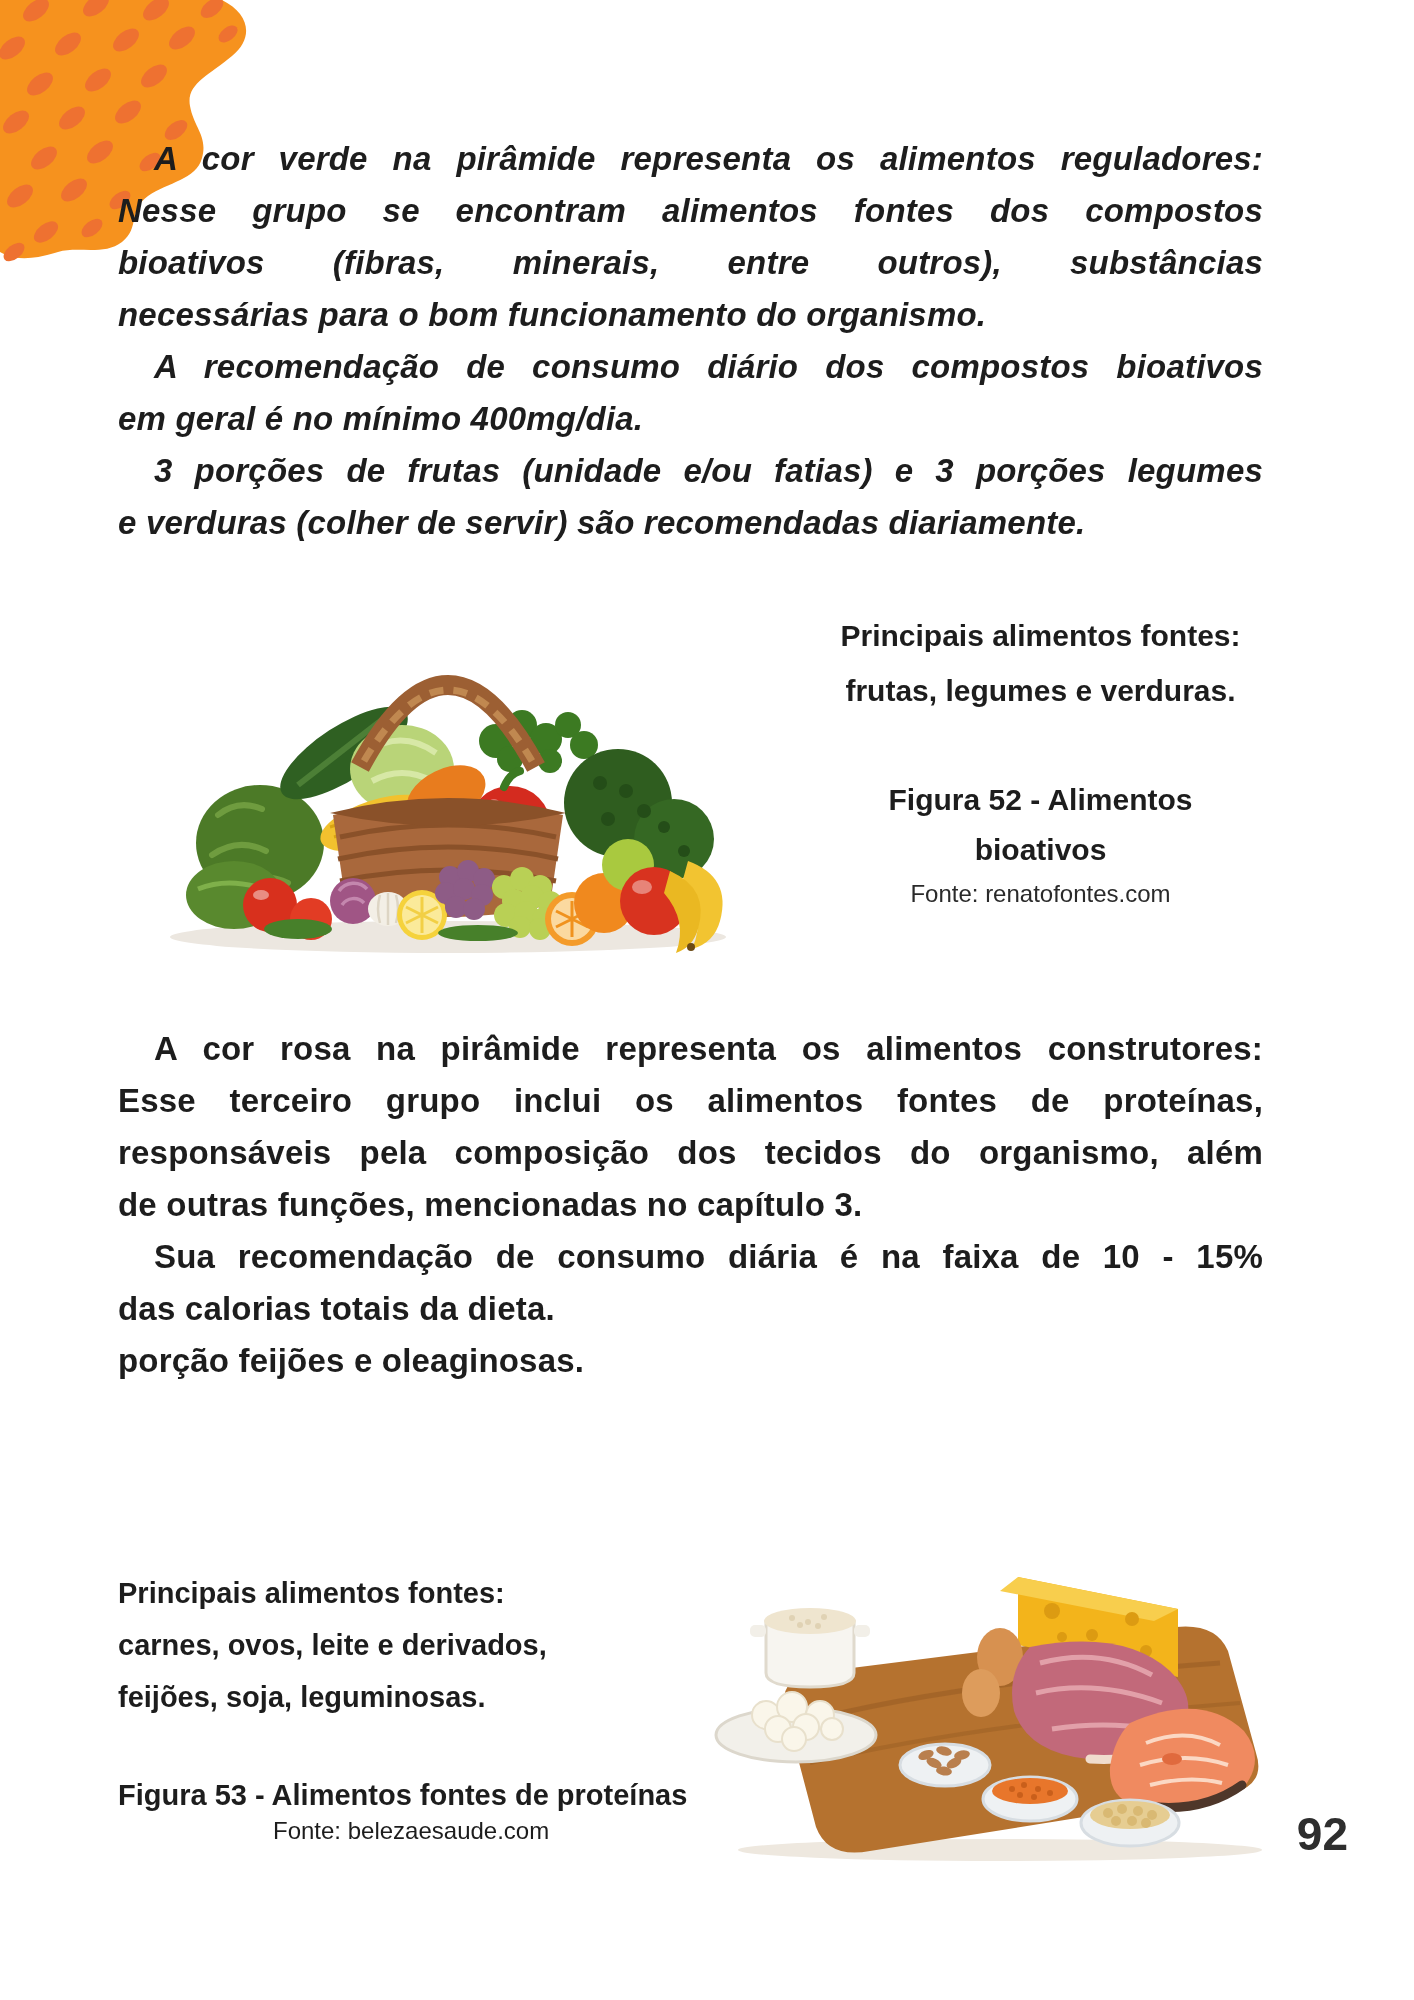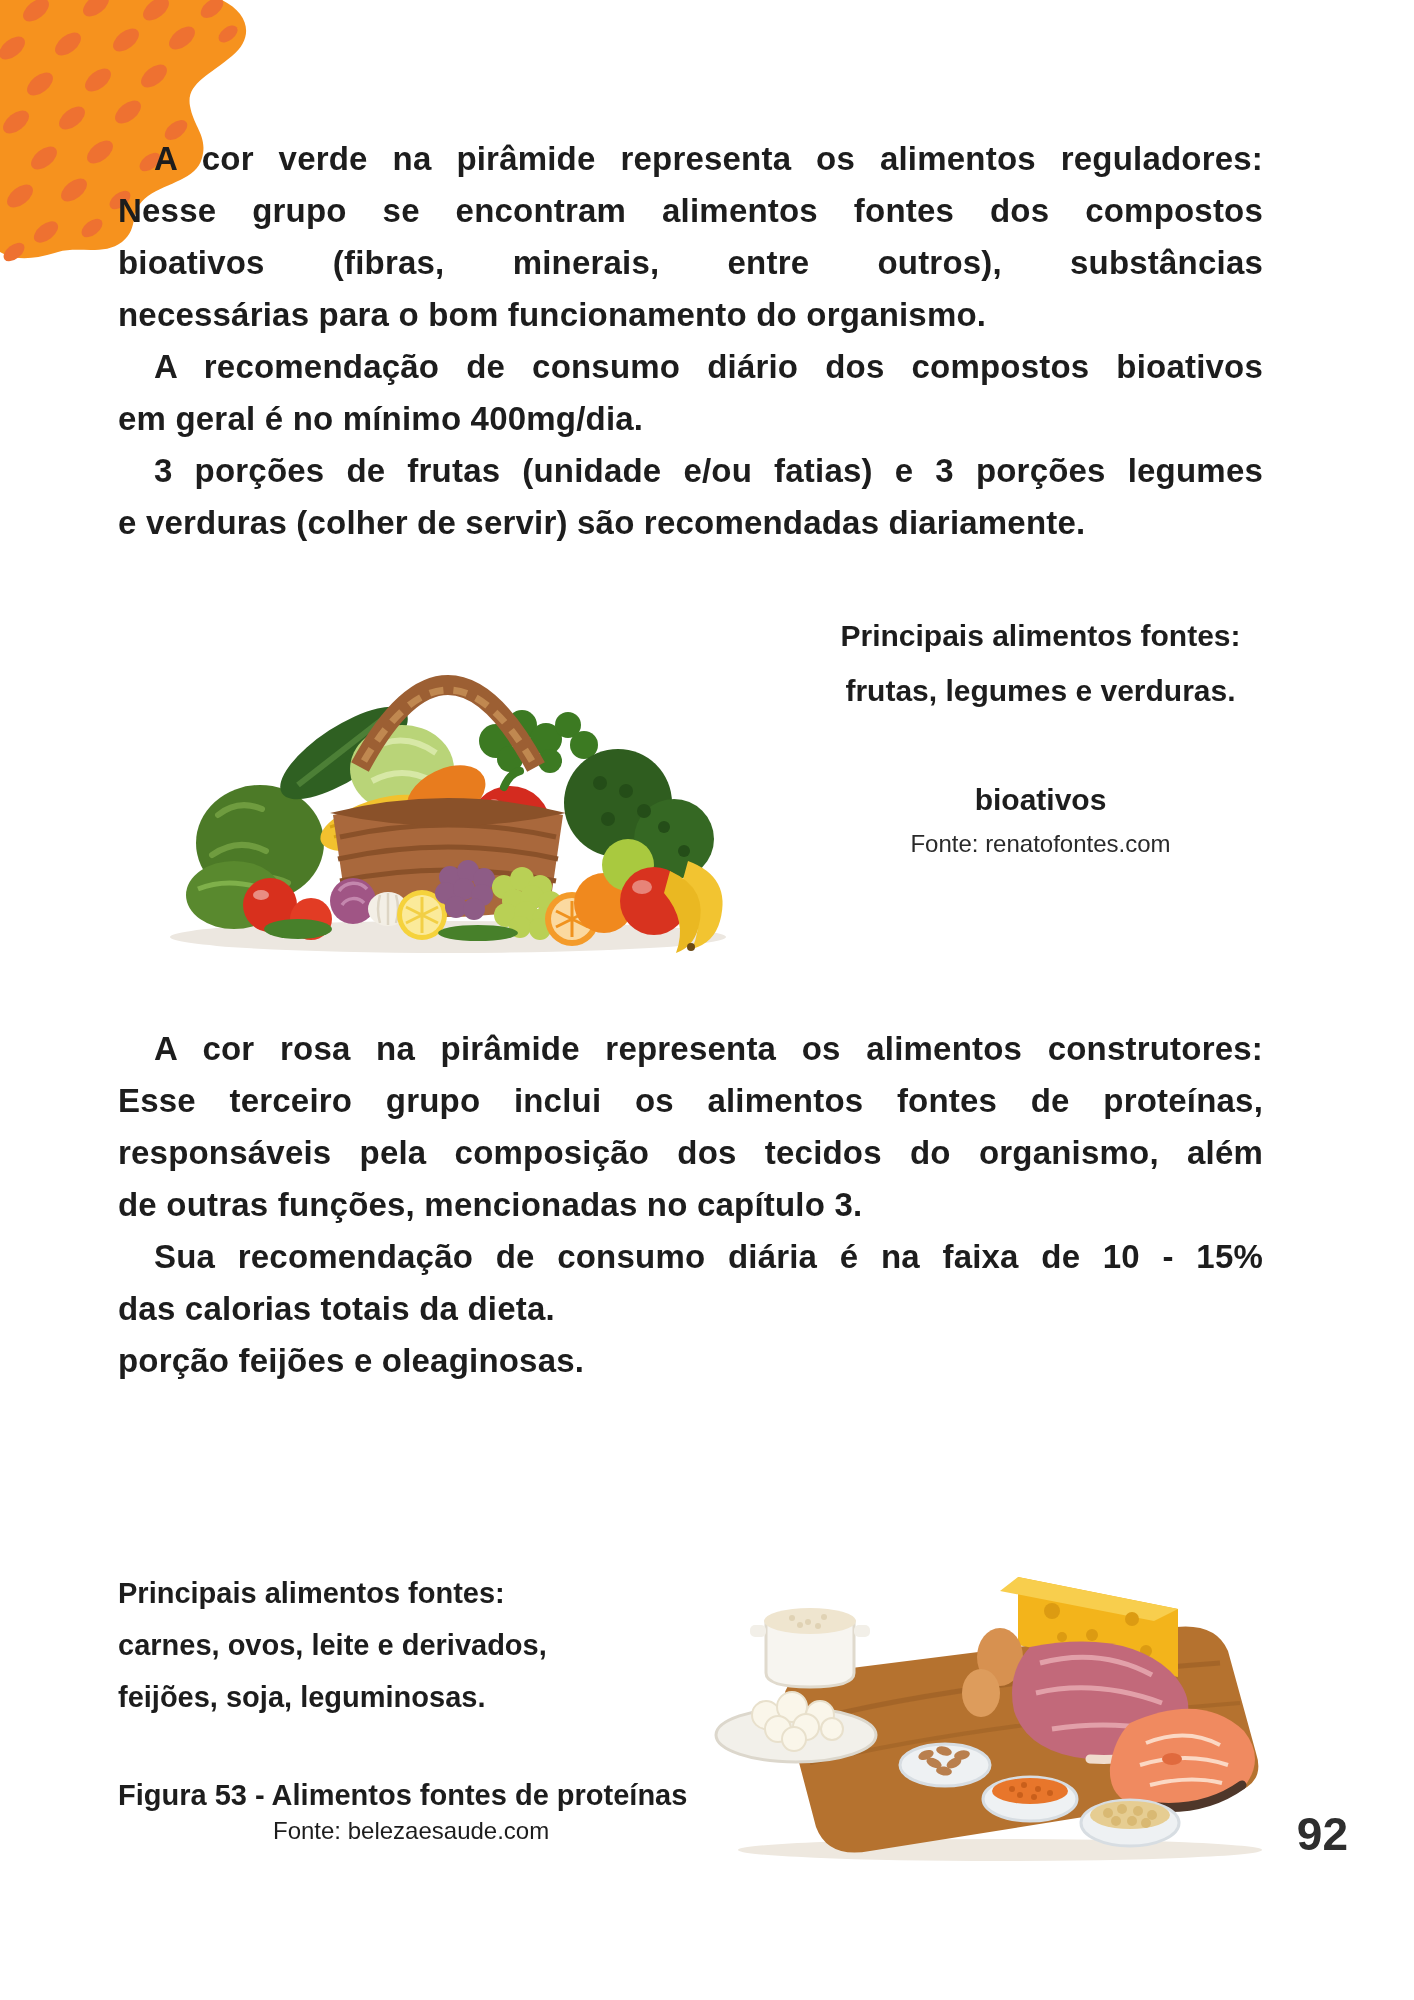--- a/index.html
+++ b/index.html
@@ -6,21 +6,21 @@
   .page{
     position:relative;width:1414px;height:2000px;margin:0 auto;
     background:#ffffff;overflow:hidden;
     font-family:"Liberation Sans","DejaVu Sans",sans-serif;
     color:#1d1d1d;
   }
   
   .blob{position:absolute;left:0;top:0;width:270px;height:266px;}
   
   .col{position:absolute;left:118px;right:151px;}
-  .col-1{top:133px;}
+  .col-1{top:133px;font-style:italic;}
   .col-2{top:995px;margin-top:28px;}
   .ln{
     font-size:33px;line-height:52px;font-weight:600;letter-spacing:.2px;
     text-align:justify;text-align-last:justify;-moz-text-align-last:justify;
   }
   .ln.first{text-indent:36px;}
   .ln.last{text-align-last:left;-moz-text-align-last:left;}
   
   .fig52{position:absolute;top:575px;left:118px;right:151px;height:390px;}
   .basket-photo{position:absolute;left:30px;top:0;width:600px;height:385px;}
@@ -178,20 +178,21 @@
       <ellipse cx="150" cy="354" rx="34" ry="10" fill="#47802a"></ellipse>
       <ellipse cx="330" cy="358" rx="40" ry="8" fill="#47802a"></ellipse>
     </svg>
 
     <div class="fig52-captions">
       <div class="fig-lead">
         <div>Principais alimentos fontes:</div>
         <div>frutas, legumes e verduras.</div>
       </div>
       <div class="fig-cap">
+        <div>Figura 52 - Alimentos</div>
         <div>bioativos</div>
       </div>
       <div class="fig-src">Fonte: renatofontes.com</div>
     </div>
   </div>
 
   <div class="col col-2">
     <div class="ln first">A cor rosa na pirâmide representa os alimentos construtores:</div>
     <div class="ln">Esse terceiro grupo inclui os alimentos fontes de proteínas,</div>
     <div class="ln">responsáveis pela composição dos tecidos do organismo, além</div>

